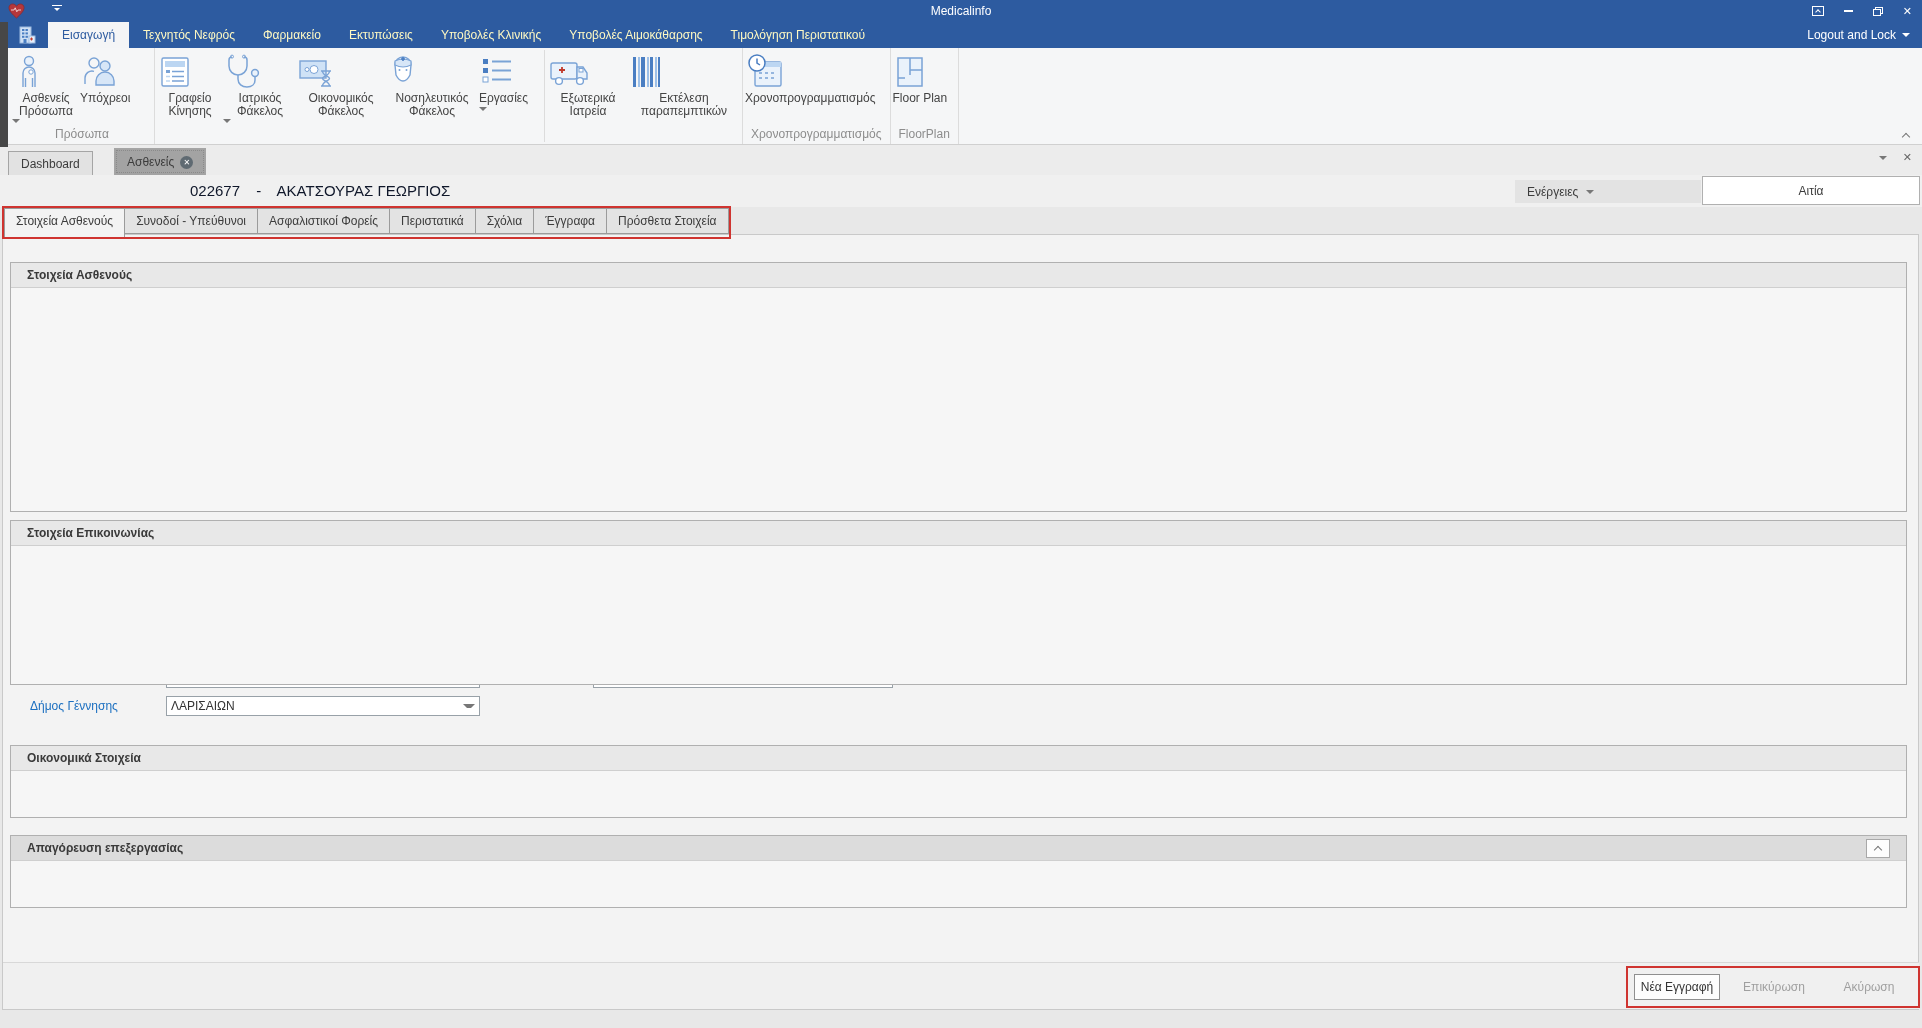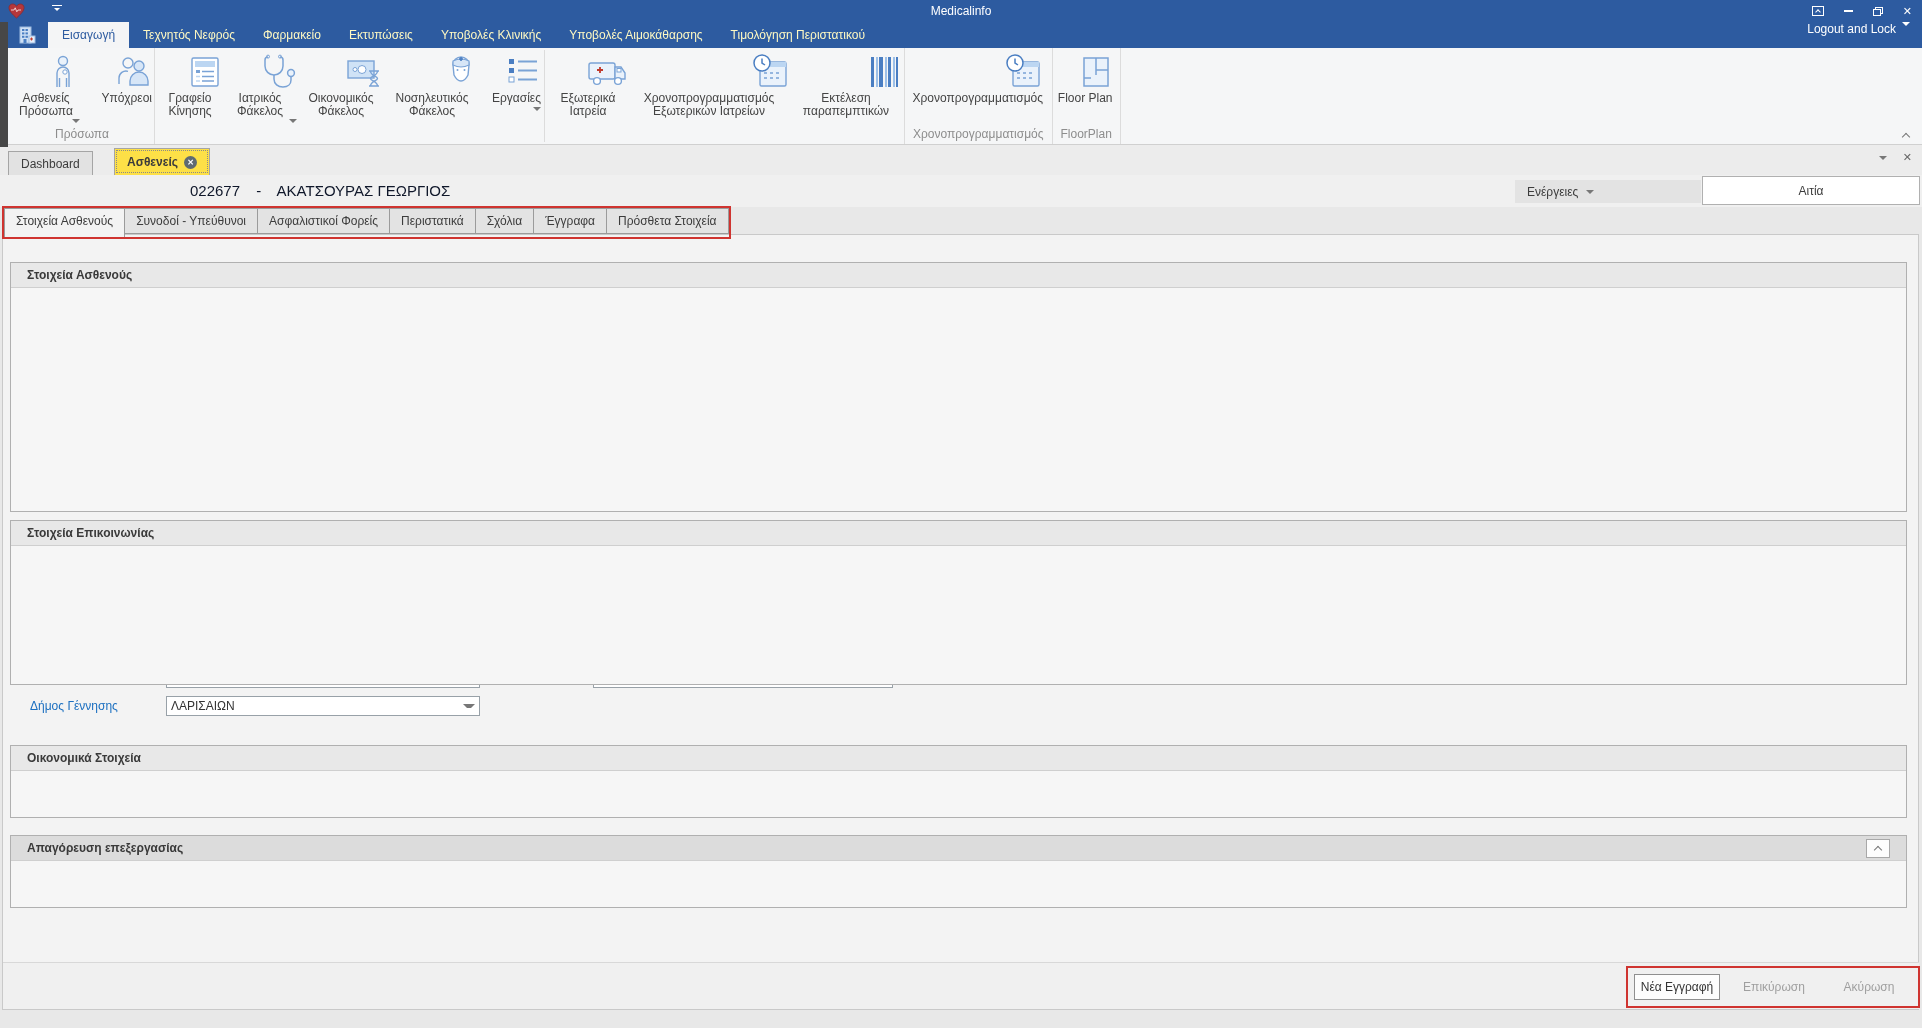--- a/index.html
+++ b/index.html
@@ -22,44 +22,44 @@
   .pinicon b { width:4px; height:4px; border-left:1px solid #fff; border-top:1px solid #fff; transform:rotate(45deg); margin-top:2px; }
   .qat { position:absolute; left:52px; top:5px; width:10px; border-top:1px solid #fff; }
   .qat b { display:block; margin:2px auto 0; width:0; height:0; border-left:3px solid transparent; border-right:3px solid transparent; border-top:3px solid #fff; }
 
   
   #menubar { position:absolute; left:0; top:22px; width:1922px; height:26px; background:#2d5ba0; }
   #menutabs { position:absolute; left:48px; top:0; height:26px; display:flex; }
   .mtab { padding:0 14px; line-height:26px; color:#fef9c3; font-size:12px; white-space:nowrap; cursor:default; }
   .mtab.active { background:#f4f5f6; color:#2d5ba0; }
   #appbtn { position:absolute; left:14px; top:2px; width:26px; height:22px; display:flex; align-items:center; justify-content:center; }
-  #logout { position:absolute; right:12px; top:0; height:26px; display:flex; align-items:flex-start; gap:6px; color:#fff; }
+  #logout { position:absolute; right:12px; top:0; height:26px; display:flex; align-items:center; gap:6px; color:#fff; }
   .tri { width:0; height:0; border-left:4px solid transparent; border-right:4px solid transparent; border-top:4px solid #777; display:inline-block; }
   .tri.w { border-top-color:#fff; }
   #darkstrip { position:absolute; left:0; top:22px; width:8px; height:125px; background:#474747; z-index:5; }
 
   
   #ribbon { position:absolute; left:0; top:48px; width:1922px; height:97px; background:#f5f6f7;
     border-bottom:1px solid #d0d0d0; display:flex; padding-left:10px; }
   .rgroup { display:flex; flex-direction:column; border-right:1px solid #dcdcdc; padding:0 2px; }
   .ritems { display:flex; flex:1; align-items:stretch; }
   .rcap { text-align:center; color:#8d8d8d; font-size:12px; padding:1px 6px 3px; white-space:nowrap; }
-  .rbtn { display:flex; flex-direction:column; align-items:flex-end; padding-top:4px; cursor:default; }
+  .rbtn { display:flex; flex-direction:column; align-items:flex-start; padding-top:4px; cursor:default; }
   .ric { height:40px; display:flex; align-items:center; justify-content:center; }
   .rlb { font-size:12px; line-height:13px; text-align:center; color:#444; }
   .rsep { width:1px; background:#dcdcdc; margin:2px 3px; }
   #ribchev { position:absolute; right:8px; top:128px; width:16px; height:14px; display:flex; align-items:center; justify-content:center; cursor:default; }
   .chevup { width:6px; height:6px; border-left:1.5px solid #777; border-top:1.5px solid #777; transform:rotate(45deg); display:inline-block; margin-top:3px; }
 
   
   #doctabs { position:absolute; left:0; top:145px; width:1922px; height:30px; background:#ececec; }
   .dtab { position:absolute; bottom:0; border:1px solid #a5a5a5; border-bottom:none; padding:0 12px;
     display:flex; align-items:center; gap:6px; cursor:default; }
   .dtab.inactive { height:24px; background:#e2e2e2; }
-  .dtab.active { height:27px; background:#fde047; outline:1px dotted #8a8a8a; outline-offset:-3px;font-weight:bold; }
+  .dtab.active { height:27px; background:#a3a3a3; outline:1px dotted #8a8a8a; outline-offset:-3px; }
   .closecirc { width:13px; height:13px; border-radius:50%; background:#5f6a72; color:#fff; font-size:8px;
     display:inline-flex; align-items:center; justify-content:center; cursor:pointer; }
   #dtctl { position:absolute; right:10px; top:6px; display:flex; gap:16px; align-items:center; color:#666; }
 
   
   #pheader { position:absolute; left:0; top:175px; width:1922px; height:32px; background:#f0f0f0; }
   #ptitle { position:absolute; left:190px; top:0; height:32px; line-height:32px; font-size:15px; color:#0f172a; }
   #ptitle span { margin-right:12px; }
   #actionsbtn { position:absolute; left:1515px; top:180px; width:186px; height:23px; background:#e3e3e3;
     display:flex; align-items:center; gap:8px; padding-left:12px; cursor:default; z-index:6; }
@@ -266,32 +266,20 @@
               <rect x="3" y="8" width="26" height="16" rx="2" fill="#eaf2fb" stroke="#7aa3d6" stroke-width="1.4"></rect>
               <path d="M29 12 h6 l4 6 v6 h-10 Z" fill="#eaf2fb" stroke="#7aa3d6" stroke-width="1.4"></path>
               <circle cx="11" cy="26" r="3.4" fill="#fff" stroke="#7aa3d6" stroke-width="1.4"></circle>
               <circle cx="32" cy="26" r="3.4" fill="#fff" stroke="#7aa3d6" stroke-width="1.4"></circle>
               <path d="M14 12 v6 M11 15 h6" stroke="#c0392b" stroke-width="1.8"></path>
               <rect x="31" y="13.5" width="4" height="3.5" fill="#fff" stroke="#7aa3d6"></rect>
             </svg>
         </span>
         <span class="rlb">Εξωτερικά Ιατρεία</span>
       </div>
-      <div class="rbtn" style="width:162px">
-        <span class="ric">
-          <svg width="40" height="38" viewBox="0 0 40 38">
-              <rect x="10" y="9" width="26" height="24" rx="1.5" fill="#eaf2fb" stroke="#7aa3d6" stroke-width="1.4"></rect>
-              <rect x="10" y="9" width="26" height="5" fill="#bcd6f2"></rect>
-              <path d="M14 20 h3 M20 20 h3 M26 20 h3 M14 25 h3 M20 25 h3 M26 25 h3" stroke="#7aa3d6" stroke-width="1.4"></path>
-              <circle cx="12" cy="10" r="8" fill="#fff" stroke="#4a7ec2" stroke-width="1.5"></circle>
-              <path d="M12 5.5 V10 l3 2" fill="none" stroke="#4a7ec2" stroke-width="1.5"></path>
-            </svg>
-        </span>
-        <span class="rlb">Χρονοπρογραμματισμός Εξωτερικών Ιατρείων</span>
-      </div>
       <div class="rbtn" style="width:112px">
         <span class="ric">
           <svg width="36" height="36" viewBox="0 0 36 36">
               <rect x="5" y="3" width="3" height="30" fill="#4a7ec2"></rect>
               <rect x="10" y="3" width="2" height="30" fill="#9dc0e8"></rect>
               <rect x="13" y="3" width="4" height="30" fill="#4a7ec2"></rect>
               <rect x="19" y="3" width="2" height="30" fill="#9dc0e8"></rect>
               <rect x="22" y="3" width="3" height="30" fill="#4a7ec2"></rect>
               <rect x="27" y="3" width="2" height="30" fill="#9dc0e8"></rect>
               <rect x="30" y="3" width="2" height="30" fill="#4a7ec2"></rect>

